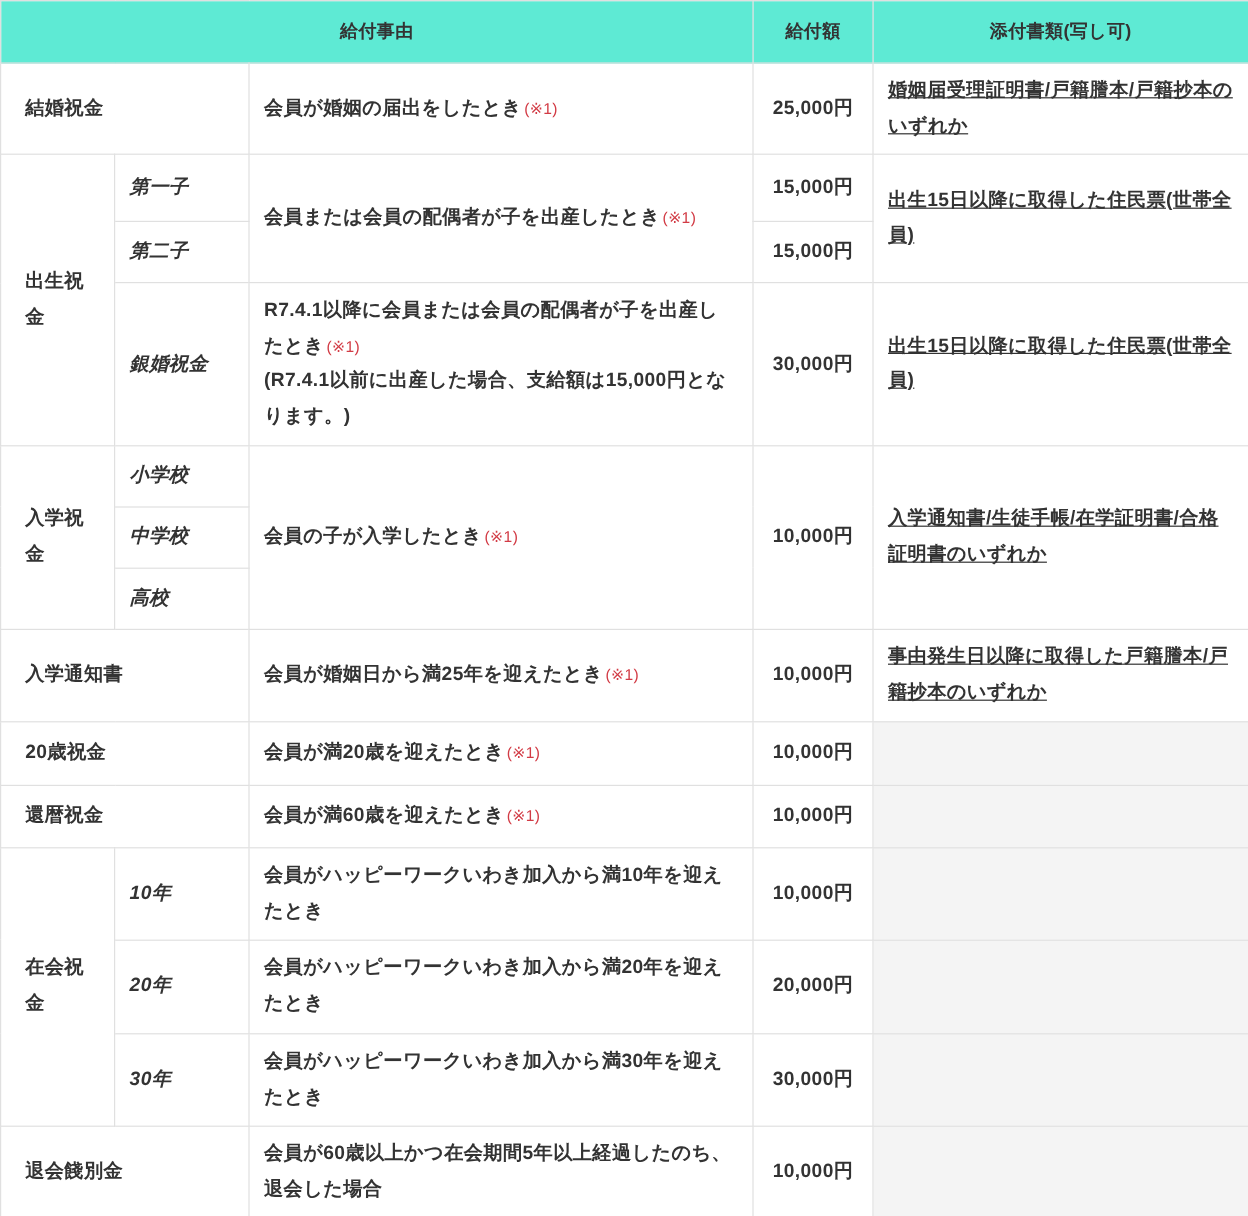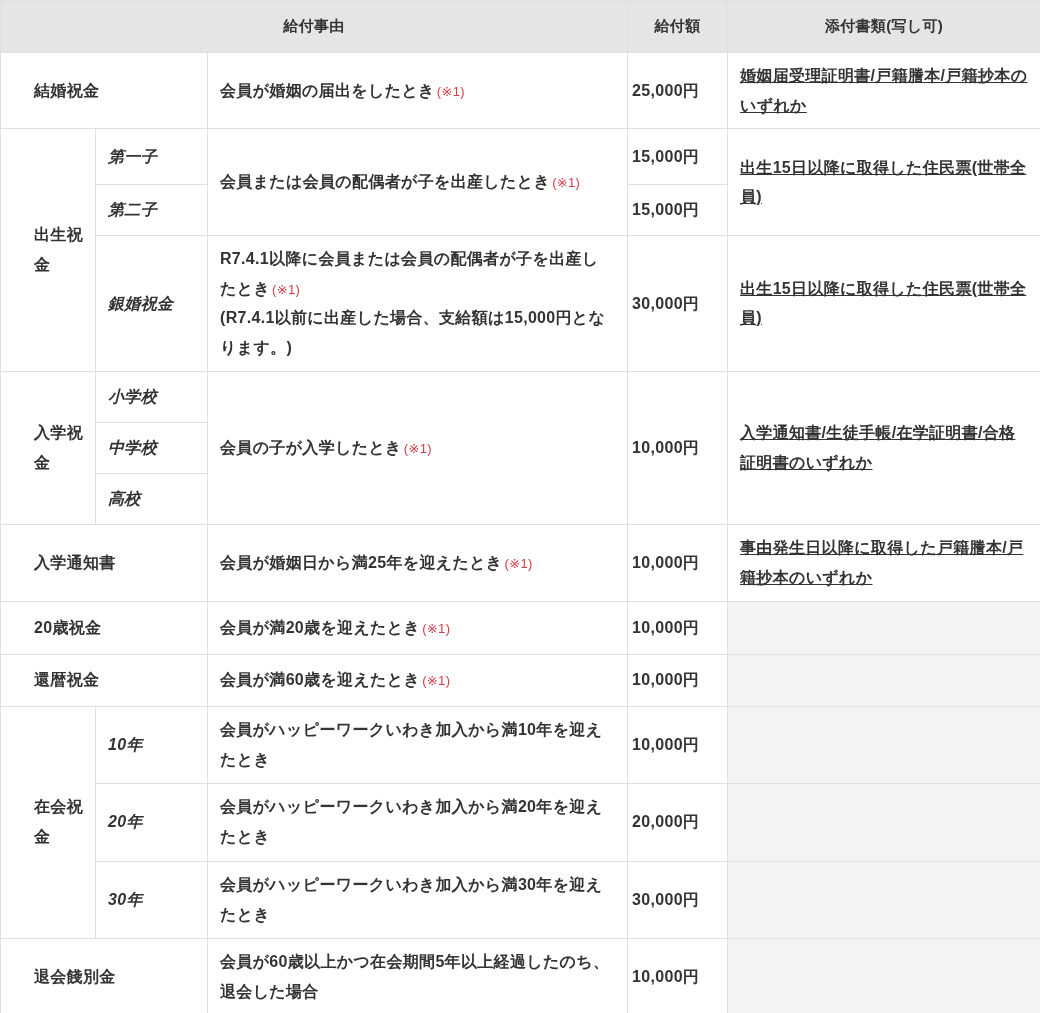--- a/index.html
+++ b/index.html
@@ -17,40 +17,41 @@
     font-weight: 600;
     letter-spacing: 0.02em;
   }
   .benefits-table th,
   .benefits-table td {
     border: 1px solid #e0e0e0;
     vertical-align: middle;
     box-sizing: border-box;
   }
   .benefits-table thead th {
-    background: #e5e5e5;
+    background: #5eead4;
     height: 52px;
     font-size: 15px;
     font-weight: 700;
     text-align: center;
     padding: 4px 8px;
   }
   .benefits-table td {
     padding: 8px 12px;
     line-height: 1.85;
     text-align: left;
   }
   td.category {
-    padding-left: 33px;
+    padding-left: 20px;
   }
   td.subcategory {
     padding-left: 12px;
     font-style: italic;
   }
   td.amount {
+    text-align: center;
     padding: 8px 4px;
     white-space: nowrap;
   }
   td.docs {
     padding: 8px 12px;
     text-decoration: underline;
   }
   td.empty-docs {
     background: #f4f4f4;
   }

